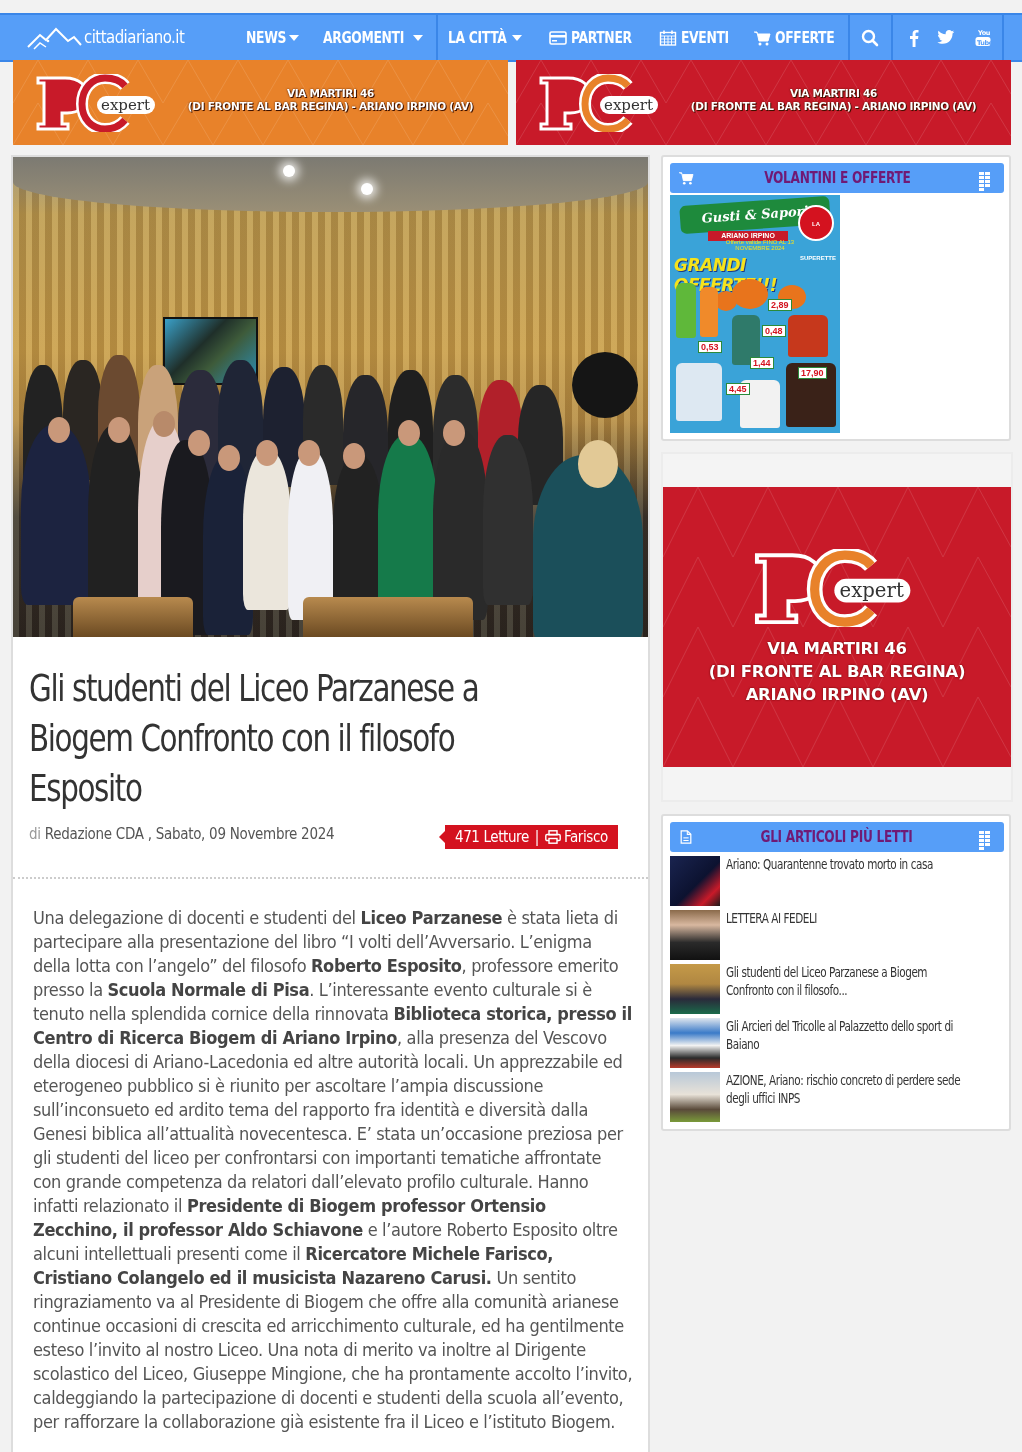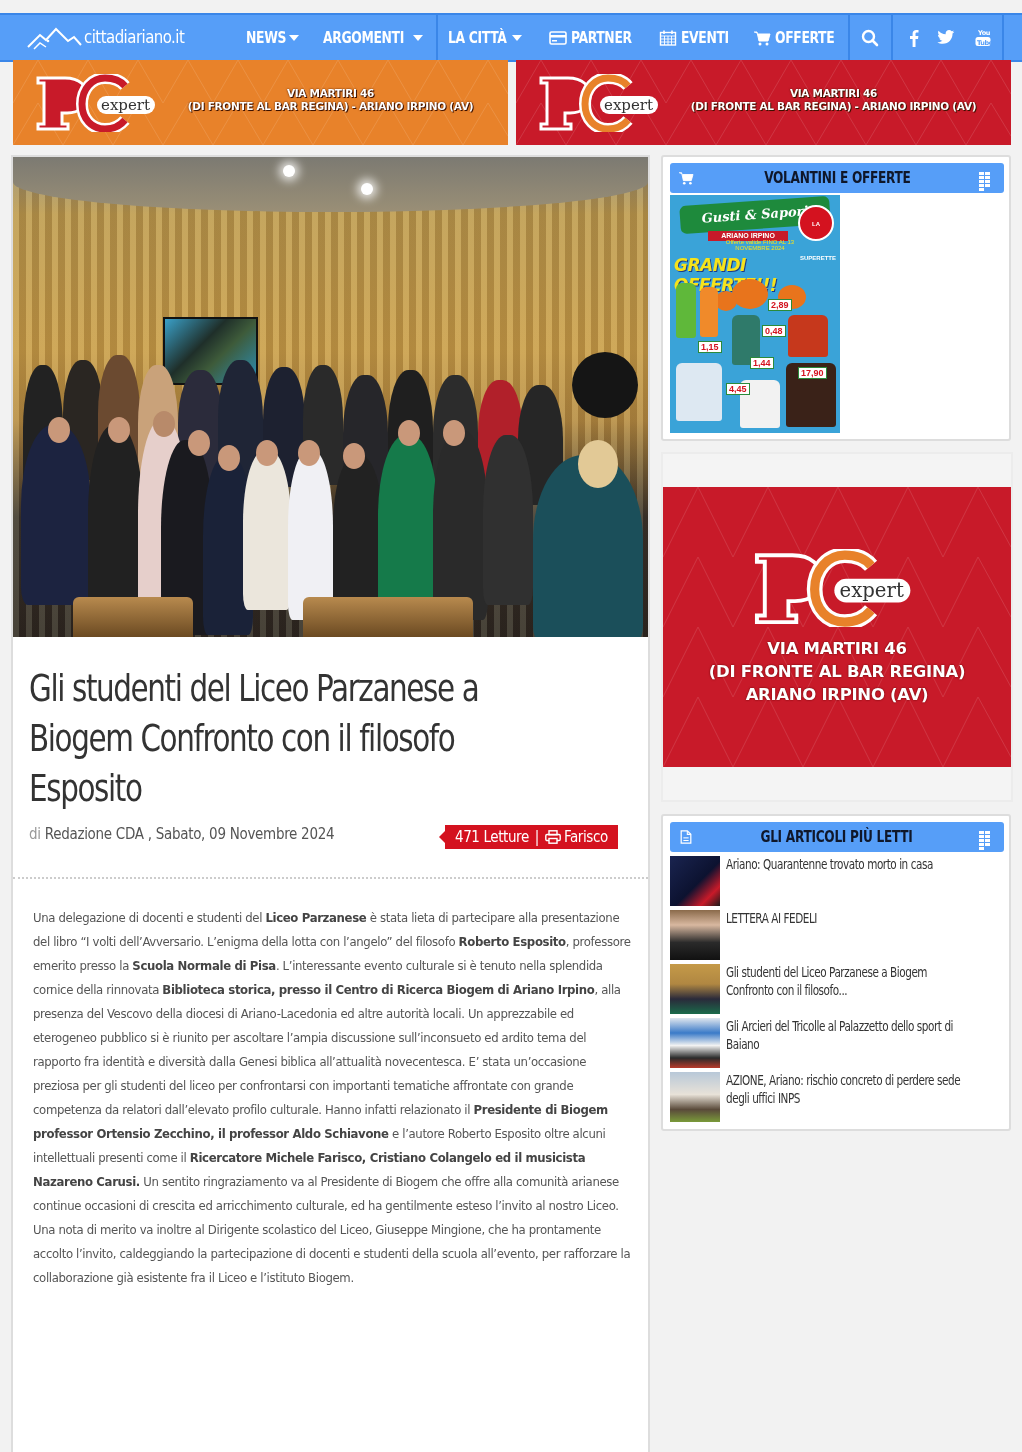--- a/index.html
+++ b/index.html
@@ -38,26 +38,26 @@
   .chairs { position:absolute; bottom:0; height:40px; background: linear-gradient(180deg,#b88a4e,#6b4a22); border-radius:6px 6px 0 0; }
   .lamp { position:absolute; right:12px; top:140px; width:66px; height:66px; border-radius:50%; background:#151515; }
 
   .title { position: absolute; left: 16px; top: 506px; width: 600px; font-family: "DejaVu Sans Condensed", "DejaVu Sans", sans-serif; font-size: 38px; line-height: 50px; color: #333; letter-spacing: -1.6px; transform: scaleX(0.86); transform-origin: left top; width: 700px; font-weight: normal; }
   .meta { position: absolute; left: 16px; top: 668px; font-size: 15px; color: #555; font-family: "DejaVu Sans Condensed", "DejaVu Sans", sans-serif; letter-spacing: -0.3px; }
   .meta .di { color: #999; }
   .reads { position: absolute; left: 432px; top: 668px; height: 24px; background: #d4121f; color: #fff; font-family: "DejaVu Sans Condensed", "DejaVu Sans", sans-serif; font-size: 15px; line-height: 24px; padding: 0 10px 0 10px; letter-spacing: -0.4px; white-space: nowrap; display:flex; align-items:center; }
   .reads::before { content:""; position:absolute; left:-6px; top:6px; border-top:6px solid transparent; border-bottom:6px solid transparent; border-right:6px solid #d4121f; }
   .reads .print-ico { width: 16px; height: 14px; fill: #fff; margin: 0 3px 0 6px; }
   .dotted { position: absolute; left: 0; top: 720px; width: 635px; border-top: 2px dotted #ccc; }
-  .body-text { position: absolute; left: 20px; top: 749px; width: 600px; font-family: "DejaVu Sans Condensed", "DejaVu Sans", sans-serif; font-size: 13px; line-height: 24px; color: #555; letter-spacing: -0.35px; font-weight: 300; }
+  .body-text { position: absolute; left: 20px; top: 749px; width: 600px; font-family: "DejaVu Sans Condensed", "DejaVu Sans", sans-serif; font-size: 18px; line-height: 24px; color: #555; letter-spacing: -0.35px; font-weight: 300; }
   .body-text b { color: #444; font-weight: bold; }
 
   
   .side-box { position: absolute; left: 661px; width: 350px; background: #fff; border: 2px solid #ddd; border-radius: 3px; }
-  .side-head { position: absolute; left: 7px; top: 6px; width: 334px; height: 30px; background: #569ef8; border-radius: 3px; color: #0f172a; font-family: "DejaVu Sans Condensed", "DejaVu Sans", sans-serif; font-weight: bold; font-size: 15px; display: flex; align-items: center; justify-content: center; letter-spacing: -0.3px; }
+  .side-head { position: absolute; left: 7px; top: 6px; width: 334px; height: 30px; background: #569ef8; border-radius: 3px; color: #701a75; font-family: "DejaVu Sans Condensed", "DejaVu Sans", sans-serif; font-weight: bold; font-size: 15px; display: flex; align-items: center; justify-content: center; letter-spacing: -0.3px; }
   .side-head .lbl { display:inline-block; transform: scaleX(0.9); }
   .side-head .left-ico { position: absolute; left: 8px; top: 8px; width: 16px; height: 14px; fill: #fff; }
   .side-head .grid-ico { position: absolute; right: 8px; top: 9px; width: 17px; height: 13px; }
   .grid-ico i { display:block; float:left; width:5px; height:3px; background:#fff; margin: 0 1px 1px 0; }
 
   .flyer { position: absolute; left: 7px; top: 38px; width: 170px; height: 238px; background: #3aa3d8; overflow: hidden; }
   .flyer .banner-g { position:absolute; left:10px; top:6px; width:150px; height:28px; background:#1e8a3c; border-radius: 6px; transform: rotate(-4deg); color:#fff; font-family:"DejaVu Serif",serif; font-style:italic; font-weight:bold; font-size:13px; text-align:center; line-height:28px; }
   .flyer .ariano { position:absolute; left:38px; top:36px; width:80px; height:10px; background:#c81a29; color:#fff; font-size:7px; font-weight:bold; text-align:center; line-height:10px; }
   .flyer .grandi { position:absolute; left:4px; top:60px; width:162px; color:#f6e31b; font-family:"DejaVu Sans",sans-serif; font-weight:bold; font-style:italic; font-size:17px; text-shadow: 1px 1px 0 #1a3a8a; letter-spacing:-0.5px; }
   .flyer .valid { position:absolute; left:40px; top:44px; width:100px; color:#f6e31b; font-size:6px; text-align:center; }
@@ -299,21 +299,21 @@
     <div class="pump" style="left:62px;top:84px;width:36px;height:30px"></div>
     <div class="pump" style="left:108px;top:90px;width:28px;height:24px"></div>
     <div class="pump" style="left:45px;top:96px;width:22px;height:20px"></div>
     <div class="bottle" style="left:6px;top:88px;width:20px;height:55px;background:#5fb83a"></div>
     <div class="bottle" style="left:30px;top:92px;width:18px;height:50px;background:#f08a2a"></div>
     <div class="bottle" style="left:62px;top:120px;width:28px;height:50px;background:#2f7a6a"></div>
     <div class="bottle" style="left:118px;top:120px;width:40px;height:42px;background:#c6381c"></div>
     <div class="bottle" style="left:6px;top:168px;width:46px;height:58px;background:#dde8f2"></div>
     <div class="bottle" style="left:70px;top:185px;width:40px;height:48px;background:#f2f2f2"></div>
     <div class="bottle" style="left:116px;top:168px;width:50px;height:64px;background:#3a2218"></div>
-    <div class="price" style="left:28px;top:146px">1,15</div>
+    <div class="price" style="left:28px;top:146px">0,53</div>
     <div class="price" style="left:98px;top:104px">2,89</div>
     <div class="price" style="left:92px;top:130px">0,48</div>
     <div class="price" style="left:80px;top:162px">1,44</div>
     <div class="price" style="left:56px;top:188px">4,45</div>
     <div class="price" style="left:128px;top:172px">17,90</div>
   </div>
 </div>
 
 <div class="ad-box">
   <div class="ad-red">

